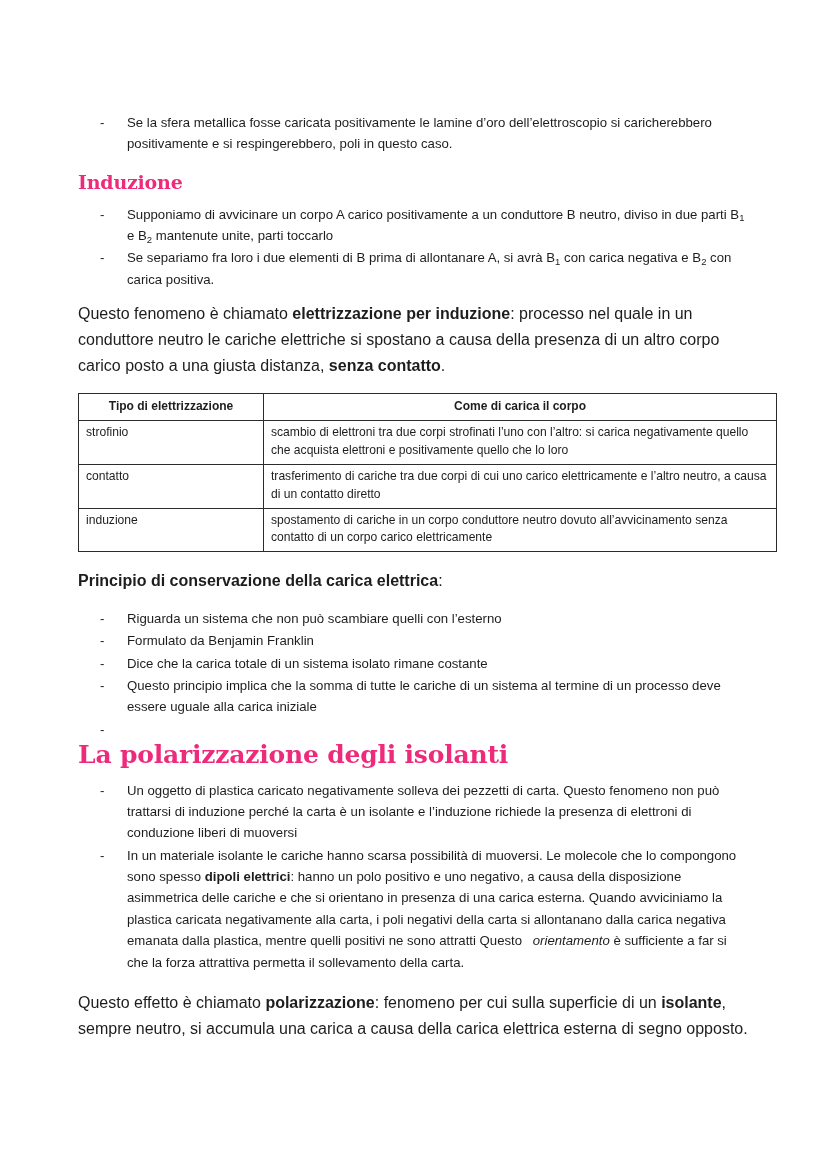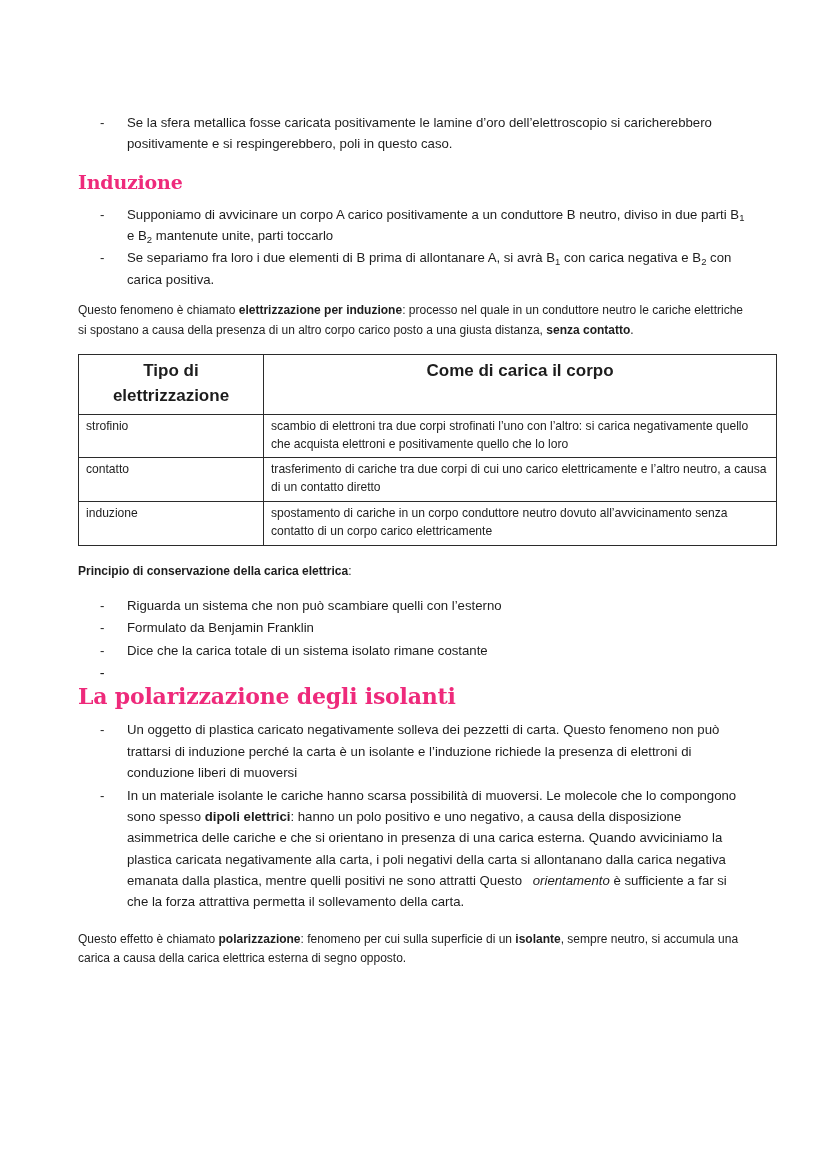--- a/index.html
+++ b/index.html
@@ -25,21 +25,21 @@
 
   .content {
     position: absolute;
     left: 78px;
     top: 112px;
     width: 672px;
   }
 
   
   .para {
-    font-size: 12px;
+    font-size: 16px;
     line-height: 1.62;
     color: #1d1d1d;
     margin: 0 0 4px 0;
     text-align: left;
   }
 
   .spacer-sm { height: 10px; }
   .spacer-md { height: 16px; }
   .spacer-lg { height: 22px; }
 
@@ -53,21 +53,21 @@
     color: #ee2a7b;
     letter-spacing: -0.2px;
     margin: 0;
     line-height: 1.15;
     white-space: nowrap;
   }
   .heading-pink.h2 {
     font-size: 19px;
   }
   .heading-pink.h1 {
-    font-size: 22px;
+    font-size: 25px;
   }
 
   
   .bullets {
     list-style: none;
     margin: 0;
     padding: 0;
   }
   .bullets > li {
     position: relative;
@@ -98,21 +98,21 @@
   }
   table.etable th,
   table.etable td {
     border: 1px solid #2b2b2b;
     vertical-align: top;
     line-height: 1.47;
   }
   table.etable th {
     font-weight: bold;
     text-align: center;
-    font-size: 17px;
+    font-size: 12px;
     padding: 4px 6px 5px 6px;
   }
   table.etable th.col-left {
     text-align: center;
   }
   table.etable td {
     padding: 3px 6px 4px 7px;
   }
   table.etable td.c1 { width: 172px; }
   table.etable td.c2 { width: 500px; }
@@ -202,20 +202,21 @@
       <li>
         <span class="dash">-</span>
         <span>Formulato da Benjamin Franklin</span>
       </li>
       <li>
         <span class="dash">-</span>
         <span>Dice che la carica totale di un sistema isolato rimane costante</span>
       </li>
       <li>
         <span class="dash">-</span>
+        <span>Questo principio implica che la somma di tutte le cariche di un sistema al termine di un processo deve essere uguale alla carica iniziale</span>
       </li>
       <li>
         <span class="dash">-</span>
       </li>
     </ul>
 
     <div class="spacer-lg"></div>
 
     <h1 class="heading-pink h1">La polarizzazione degli isolanti</h1>
 

